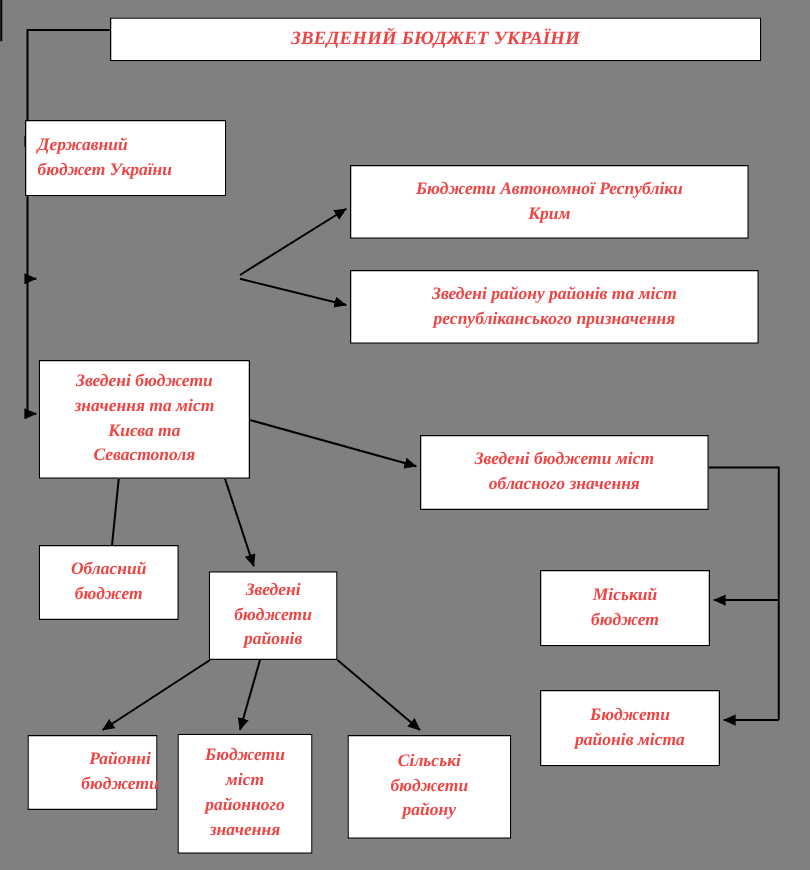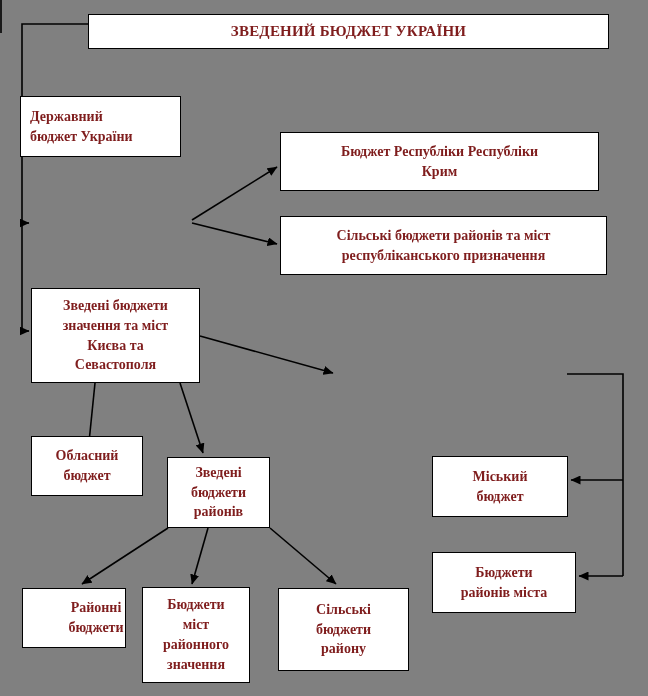--- a/index.html
+++ b/index.html
@@ -15,29 +15,30 @@
     position: absolute;
     left: 0; top: 0;
     width: 648px; height: 696px;
     pointer-events: none;
   }
   .node {
     position: absolute;
     box-sizing: border-box;
     background: #ffffff;
     border: 1.5px solid #000000;
-    color: #7f1d1d;
+    color: #ef4444;
     font-weight: bold;
     font-size: 14px;
     line-height: 1.42;
     display: flex;
     align-items: center;
     justify-content: center;
     text-align: center;
     white-space: pre-line;
+    font-style: italic;
   }
   .node.title-box { font-size: 15px; letter-spacing: 0.2px; }
   .node.align-left { justify-content: flex-start; text-align: left; padding-left: 9px; }
 </style>
 </head>
 <body>
 
 <div class="canvas">
 
   <svg class="wires" viewBox="0 0 648 696" xmlns="http://www.w3.org/2000/svg">
@@ -72,31 +73,33 @@
       <line x1="623" y1="576" x2="579" y2="576" marker-end="url(#arr)"></line>
     </g>
   </svg>
 
   <div class="node title-box" style="left:88px; top:14px; width:521px; height:35px;">ЗВЕДЕНИЙ БЮДЖЕТ УКРАЇНИ</div>
 
   <div class="node align-left" style="left:20px; top:96px; width:161px; height:61px;">Державний
 бюджет України</div>
 
 
-  <div class="node" style="left:280px; top:132px; width:319px; height:59px;">Бюджет Республіки Республіки
+  <div class="node" style="left:280px; top:132px; width:319px; height:59px;">Бюджети Автономної Республіки
 Крим</div>
 
-  <div class="node" style="left:280px; top:216px; width:327px; height:59px;">Сільські бюджети районів та міст
+  <div class="node" style="left:280px; top:216px; width:327px; height:59px;">Зведені району районів та міст
 республіканського призначення</div>
 
   <div class="node" style="left:31px; top:288px; width:169px; height:95px;">Зведені бюджети
 значення та міст
 Києва та
 Севастополя</div>
 
+  <div class="node" style="left:336px; top:348px; width:231px; height:60px;">Зведені бюджети міст
+обласного значення</div>
 
   <div class="node" style="left:31px; top:436px; width:112px; height:60px;">Обласний
 бюджет</div>
 
   <div class="node" style="left:167px; top:457px; width:103px; height:71px;">Зведені
 бюджети
 районів</div>
 
   <div class="node" style="left:432px; top:456px; width:136px; height:61px;">Міський
 бюджет</div>

